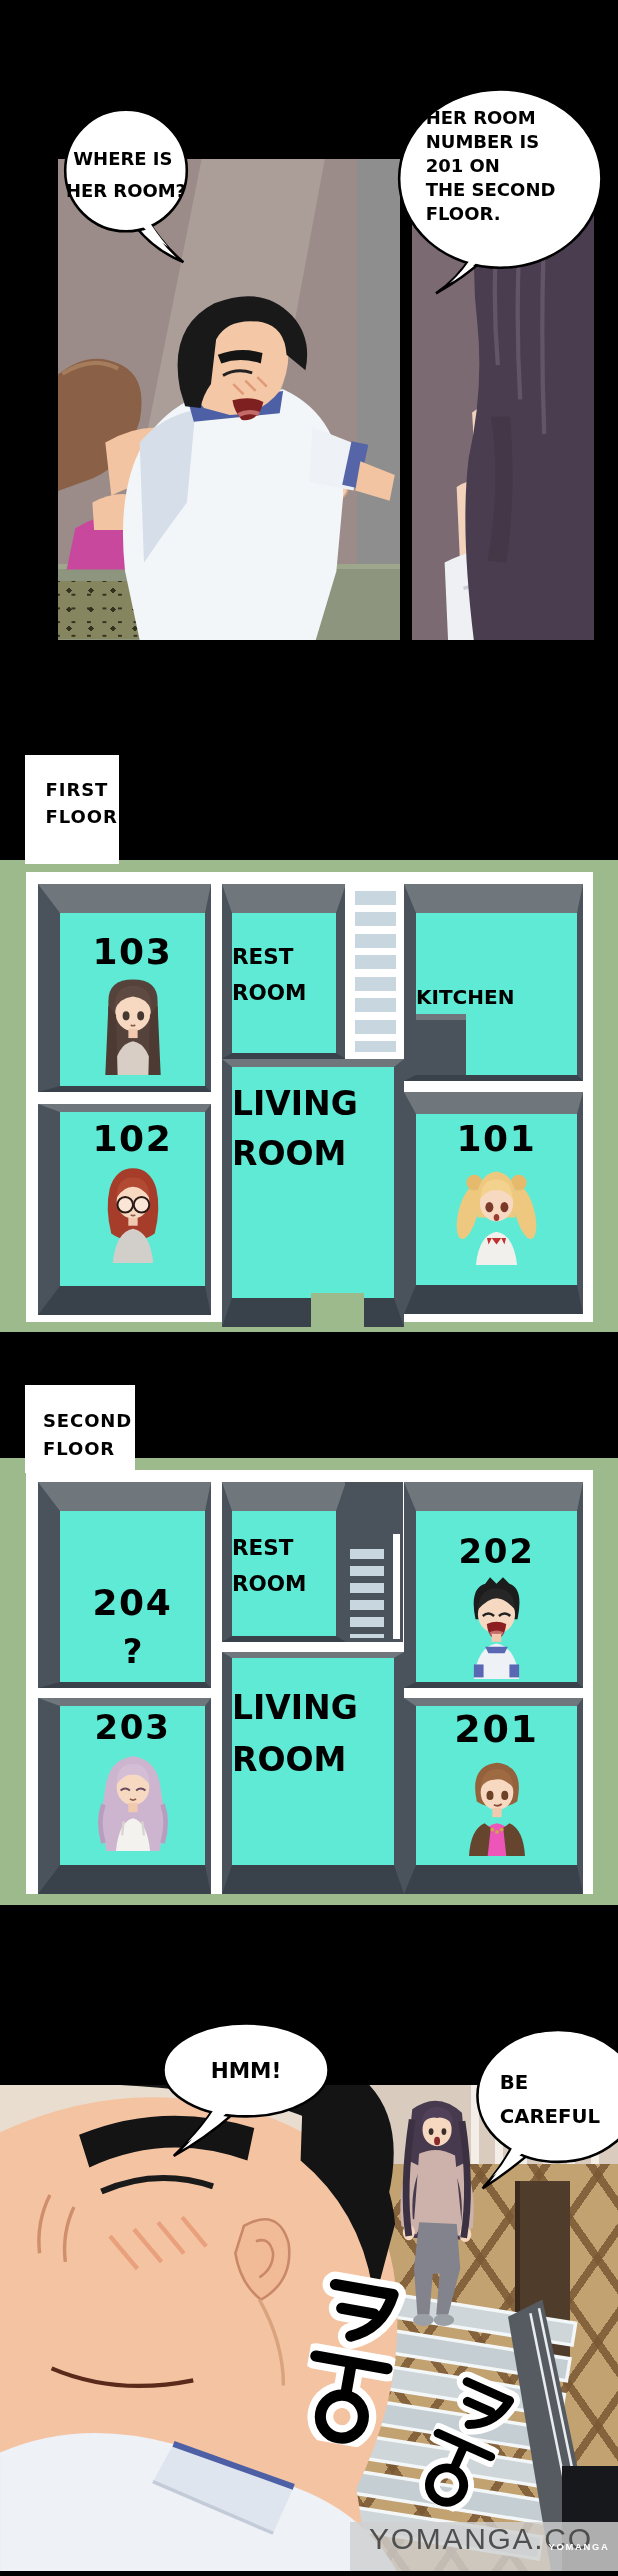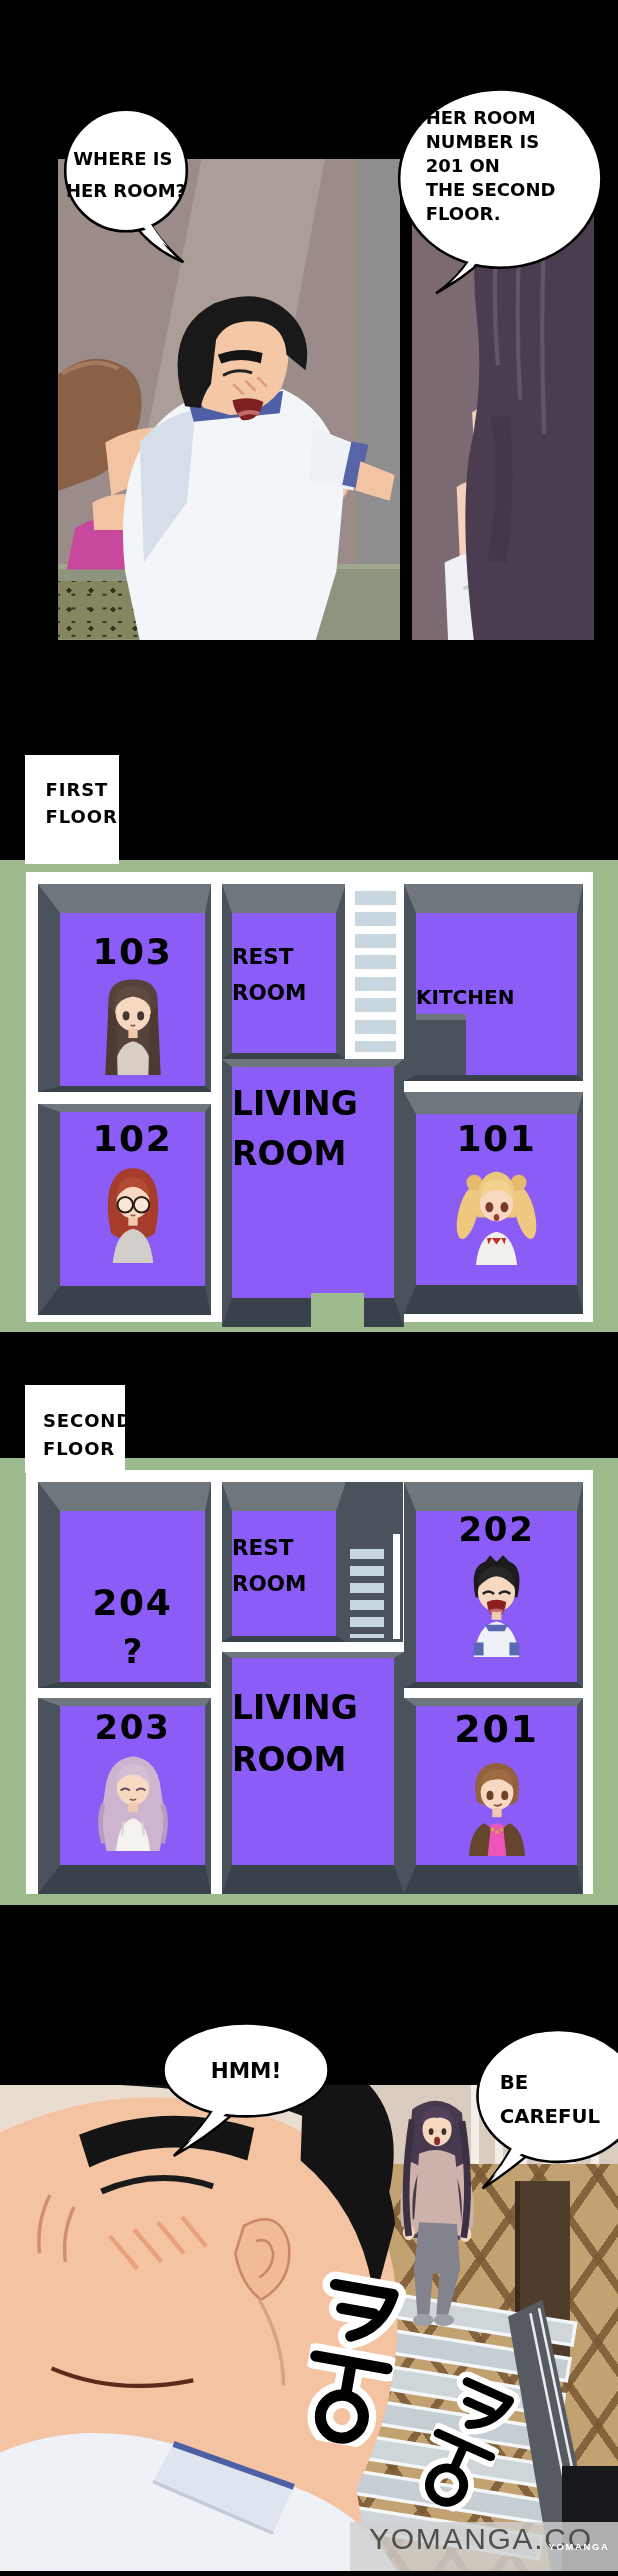--- a/index.html
+++ b/index.html
@@ -2,21 +2,21 @@
 <html style="font-size:13.7px"><head>
 <meta charset="utf-8">
 <style>
   html,body{margin:0;padding:0;background:#111;}
   .page{position:relative;width:618px;height:2576px;background:#000;overflow:hidden;
         font-family:"DejaVu Sans",sans-serif;}
   .ab{position:absolute;}
   
   .plan-section{left:0;width:618px;background:#9cba8c;}
   .plan-frame{background:#ffffff;}
-  .room{box-sizing:border-box;background:#8b5cf6;border-style:solid;
+  .room{box-sizing:border-box;background:#5eead4;border-style:solid;
         border-color:#6f777d #4a535b #39424a #4a535b;}
   .room-num{font-weight:700;color:#000;text-align:center;letter-spacing:1.7px;line-height:1.1;}
   .room-note{font-weight:700;color:#000;text-align:center;}
   .room-label{font-weight:700;color:#000;text-align:left;}
   .portrait{display:block;margin:3.4px auto 0 auto;}
   
   .floor-label{background:#fff;color:#000;font-weight:700;font-size:18px;
                line-height:27.5px;letter-spacing:0.9px;}
   .floor-label span{display:block;}
   
@@ -217,21 +217,21 @@
         </div>
       </div>
 
       <div class="ab" style="left:319px;top:12px;width:58px;height:160px;background:#4a535b;">
         <div class="ab" style="left:5.2px;top:67px;width:34px;height:89px;
              background:repeating-linear-gradient(#c7d6df 0 10.3px,#4a535b 10.3px 17px);"></div>
         <div class="ab" style="right:3.4px;top:52px;width:6.9px;height:105px;background:#ffffff;"></div>
       </div>
 
       <div class="room ab" style="left:378px;top:12px;width:179px;height:206px;border-width:29px 6.9px 6.9px 12px;">
-        <div class="room-num" style="font-size:34px;padding-top:0;">202</div>
+        <div class="room-num" style="font-size:34px;padding-top:22px;">202</div>
         <svg class="portrait" width="89" height="105" viewBox="0 0 100 130" aria-label="boy-black-hair">
           <path d="M24 56 Q16 18 36 12 L42 4 L50 12 L58 4 L66 12 Q84 18 76 56 Z" fill="#1c1c1c"></path>
           <ellipse cx="50" cy="50" rx="23" ry="24" fill="#f7d9c2"></ellipse>
           <path d="M27 44 Q28 18 50 18 Q72 18 73 44 Q60 30 50 30 Q40 30 27 44 Z" fill="#262626"></path>
           <path d="M33 52 Q40 46 47 52 M53 52 Q60 46 67 52" stroke="#222" stroke-width="3" fill="none"></path>
           <path d="M38 62 Q50 56 62 62 Q60 80 50 80 Q40 80 38 62 Z" fill="#8c1f1f"></path>
           <path d="M42 74 Q50 70 58 74" stroke="#c46a6a" stroke-width="4" fill="none"></path>
           <rect x="44" y="74" width="12" height="10" fill="#f0c9ae"></rect>
           <path d="M22 130 Q26 90 50 86 Q74 90 78 130 Z" fill="#eef1f6"></path>
           <path d="M36 90 L64 90 L60 98 L40 98 Z" fill="#5a68b4"></path>
@@ -275,21 +275,21 @@
           <path d="M20 130 Q26 92 50 88 Q74 92 80 130 Z" fill="#ee55b8"></path>
           <path d="M14 130 Q16 96 34 88 L42 94 L38 130 Z M86 130 Q84 96 66 88 L58 94 L62 130 Z" fill="#66452f"></path>
           <circle cx="44" cy="96" r="2.5" fill="#caa84a"></circle>
             <circle cx="50" cy="99" r="2.5" fill="#caa84a"></circle>
             <circle cx="56" cy="96" r="2.5" fill="#caa84a"></circle>
         </svg>
       </div>
     </div>
   </section>
 
-  <div class="ab floor-label" style="left:25px;top:1385px;width:100px;height:88px;padding:22px 0 0 18px;box-sizing:border-box;z-index:5;">
+  <div class="ab floor-label" style="left:25px;top:1385px;width:110px;height:88px;padding:22px 0 0 18px;box-sizing:border-box;z-index:5;">
     <span>SECOND</span>
     <span>FLOOR</span>
   </div>
 
   <section class="ab" style="left:0;top:1905px;width:618px;height:671px;background:#000;">
 
     <div class="ab" style="left:0;top:180px;width:618px;height:486px;overflow:hidden;background:#e9ddcf;">
 
       <div class="ab" style="left:343px;top:0;width:275px;height:94px;background:#d9ccbe;"></div>
       <div class="ab" style="left:471px;top:0;width:137px;height:82px;

